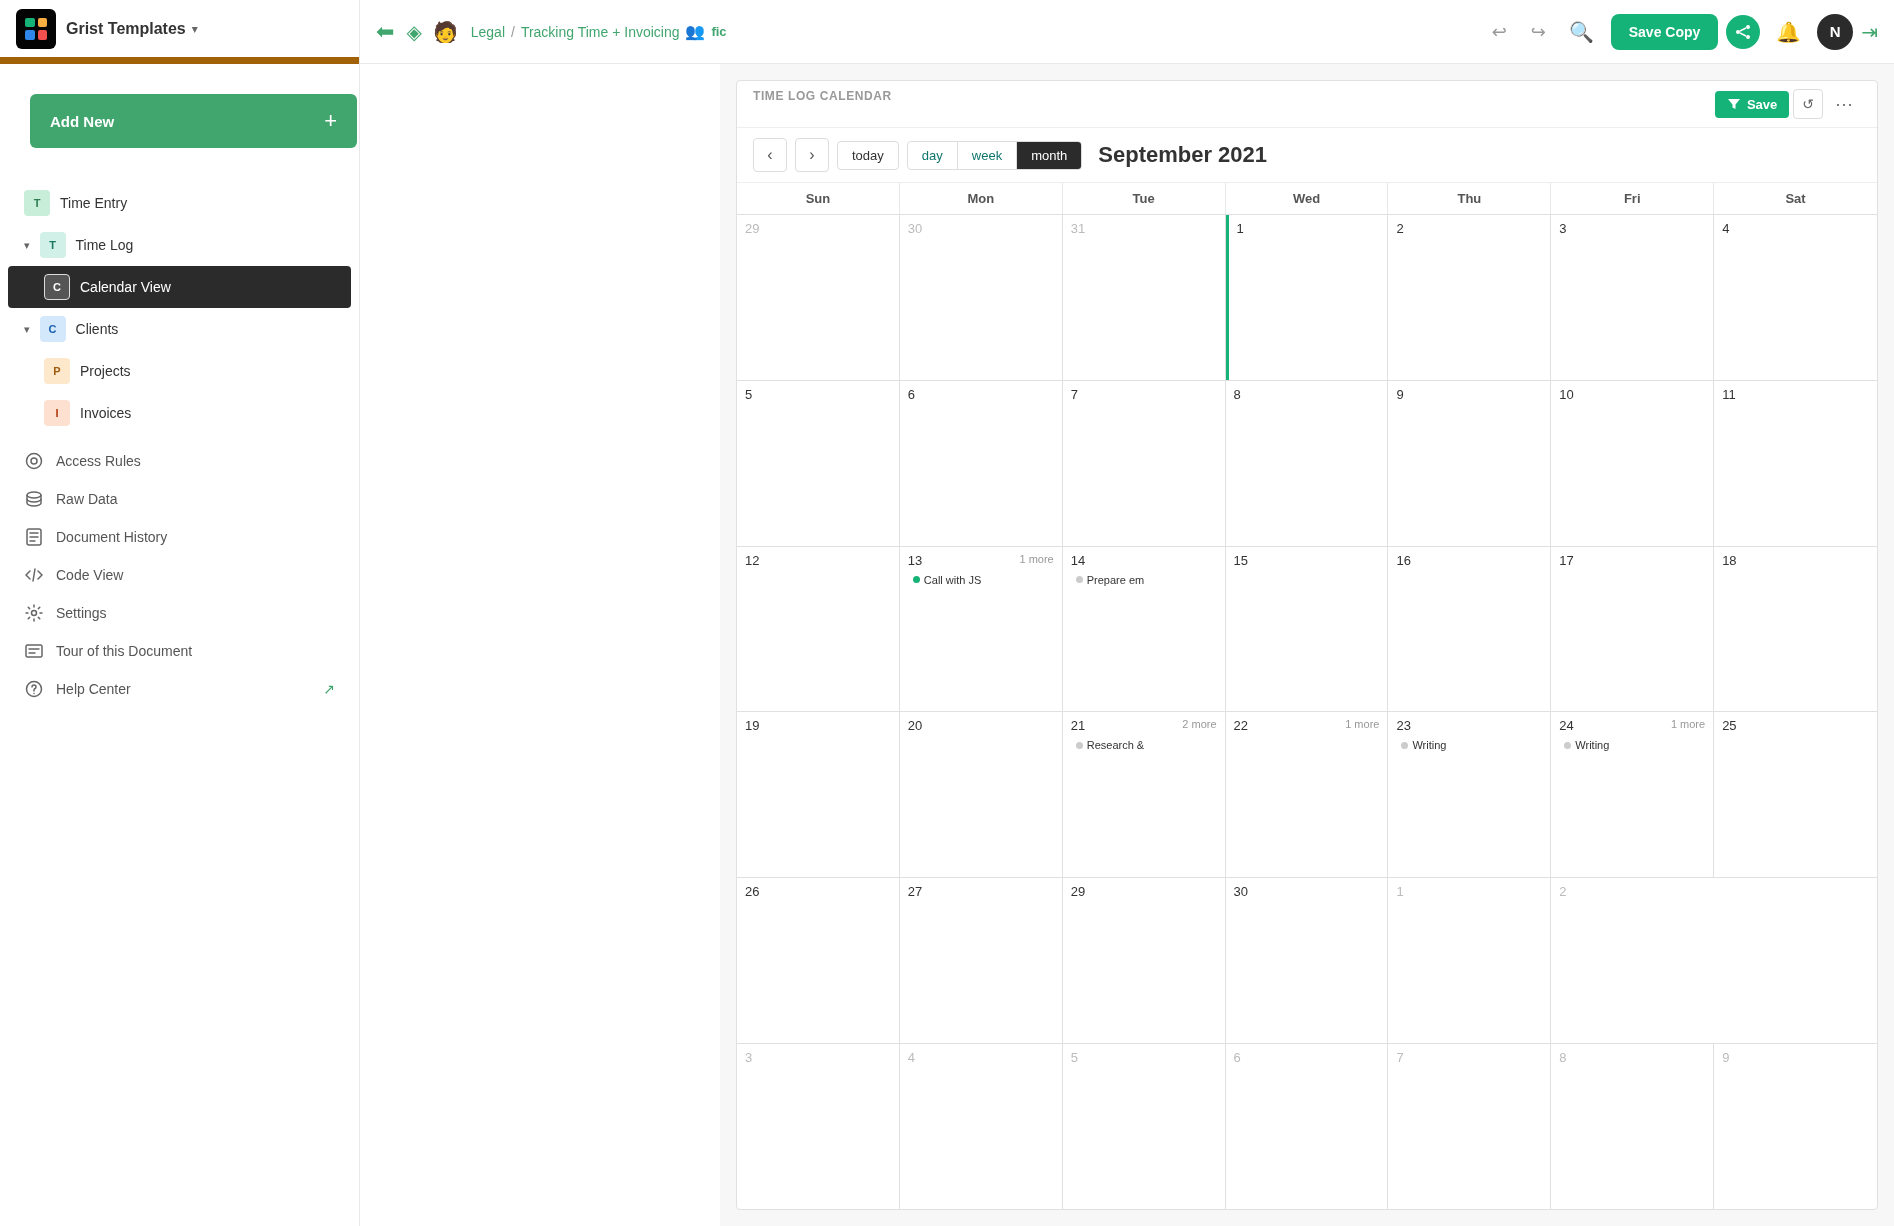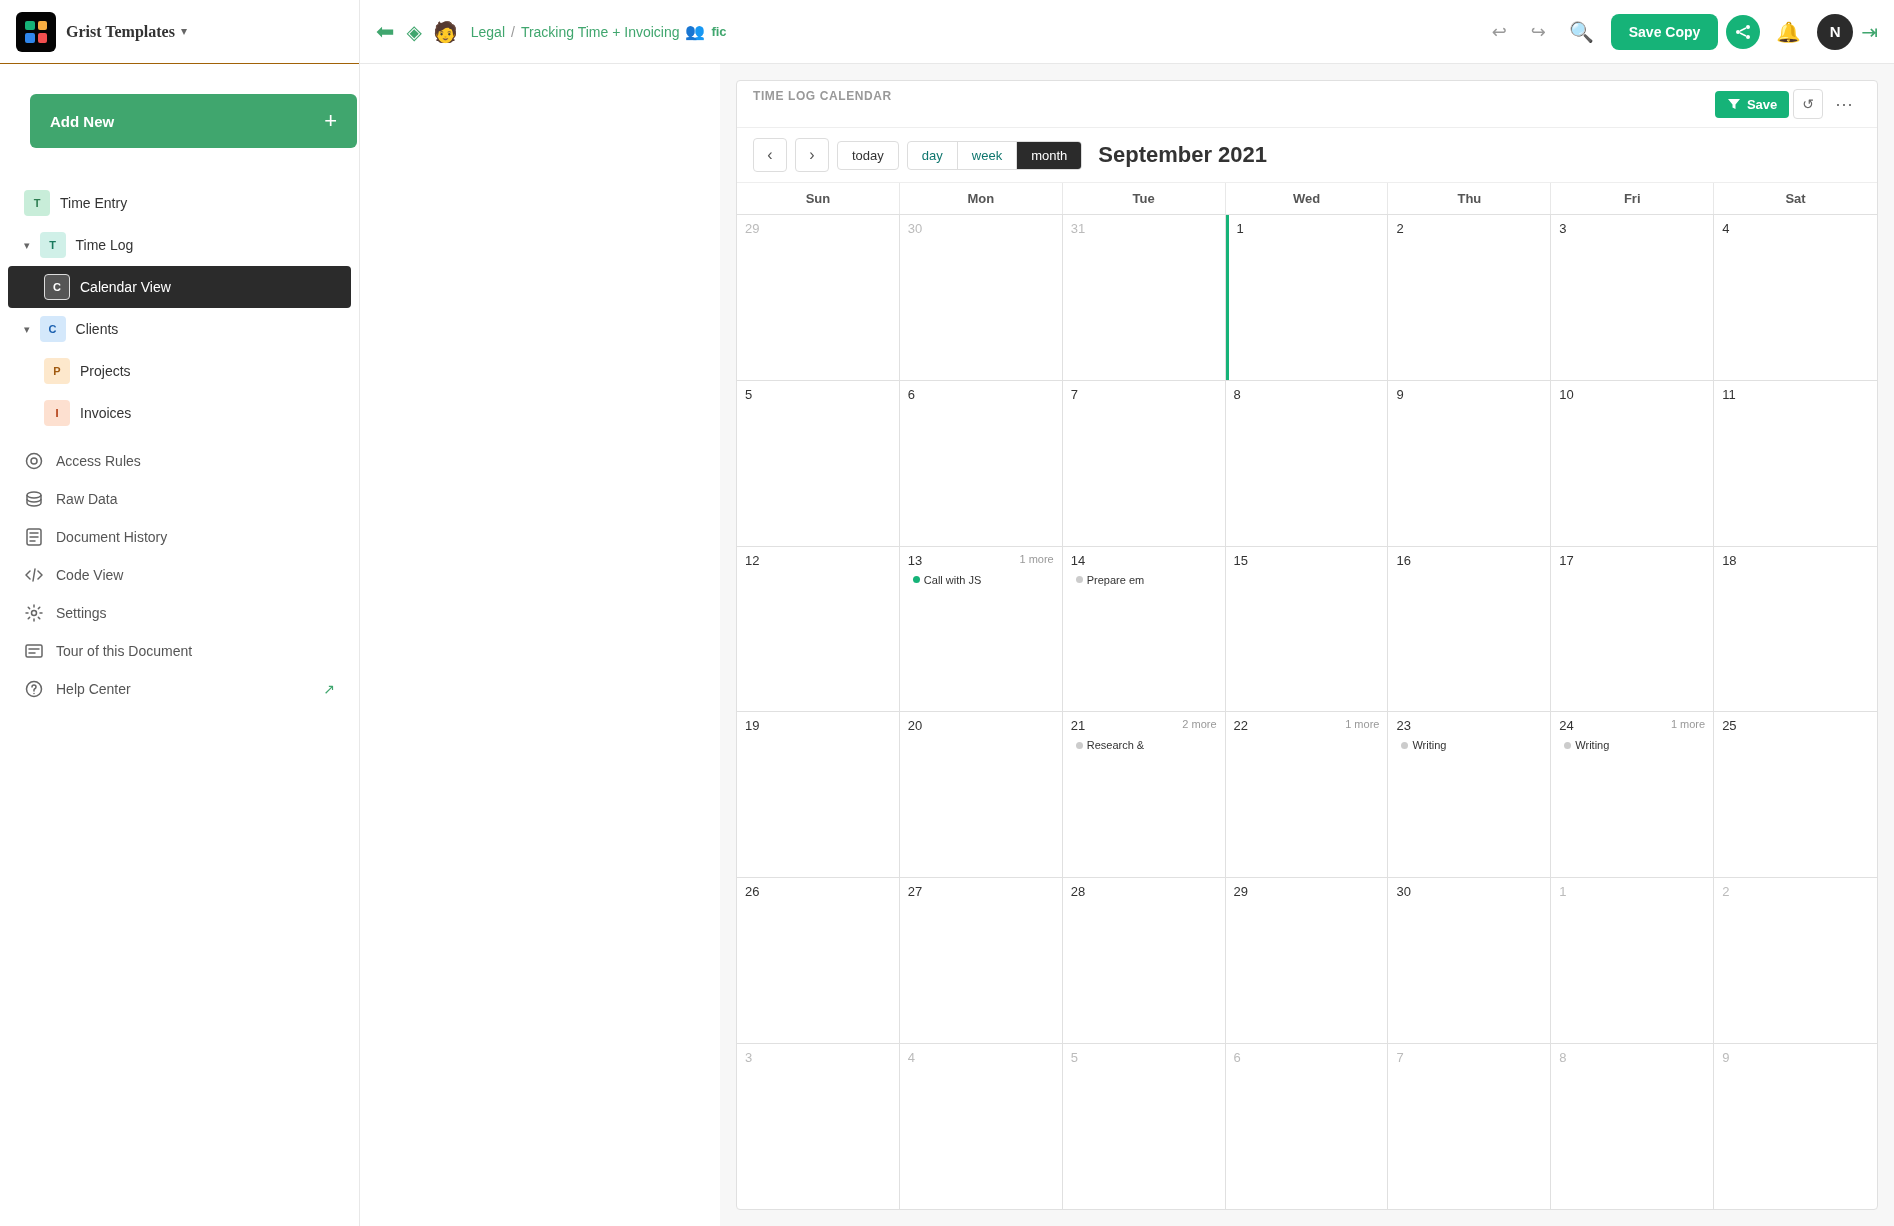--- a/index.html
+++ b/index.html
@@ -15,23 +15,22 @@
       flex-direction: column;
       height: 100vh;
       overflow-y: auto;
     }
 
     #sidebar-header {
       display: flex;
       align-items: center;
       padding: 0 16px;
       height: 64px;
-      border-bottom: 1px solid #a16207;
+      border-bottom: 7px solid #a16207;
       gap: 10px;
-      font-family: Liberation Serif, serif;
     }
 
     #logo-icon {
       width: 40px;
       height: 40px;
       background: #040404;
       border-radius: 6px;
       display: flex;
       align-items: center;
       justify-content: center;
@@ -856,23 +855,20 @@
             </div>
           </div>
           <div class="cal-week">
             <div class="cal-cell">
               <div class="cal-date">26</div>
             </div>
             <div class="cal-cell">
               <div class="cal-date">27</div>
             </div>
             <div class="cal-cell">
-              <div class="cal-date">28</div>
-            </div>
-            <div class="cal-cell">
               <div class="cal-date">29</div>
             </div>
             <div class="cal-cell">
               <div class="cal-date">30</div>
             </div>
             <div class="cal-cell other-month">
               <div class="cal-date">1</div>
             </div>
             <div class="cal-cell other-month">
               <div class="cal-date">2</div>

